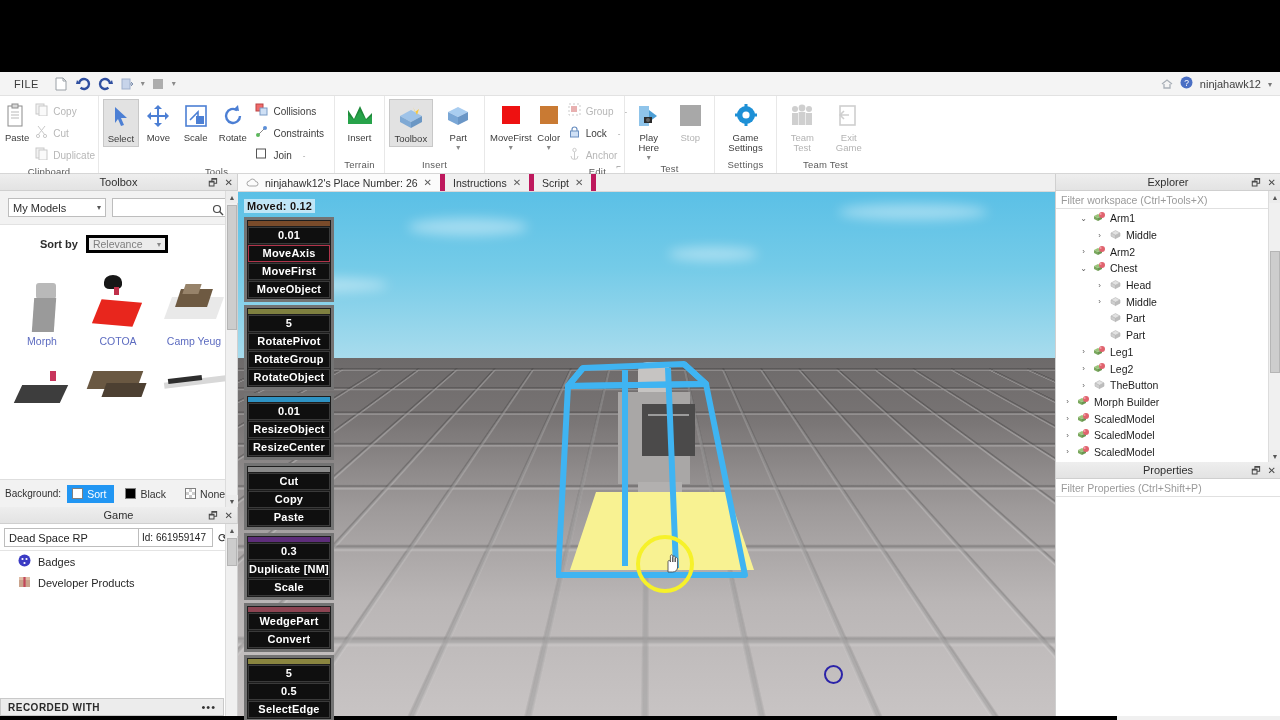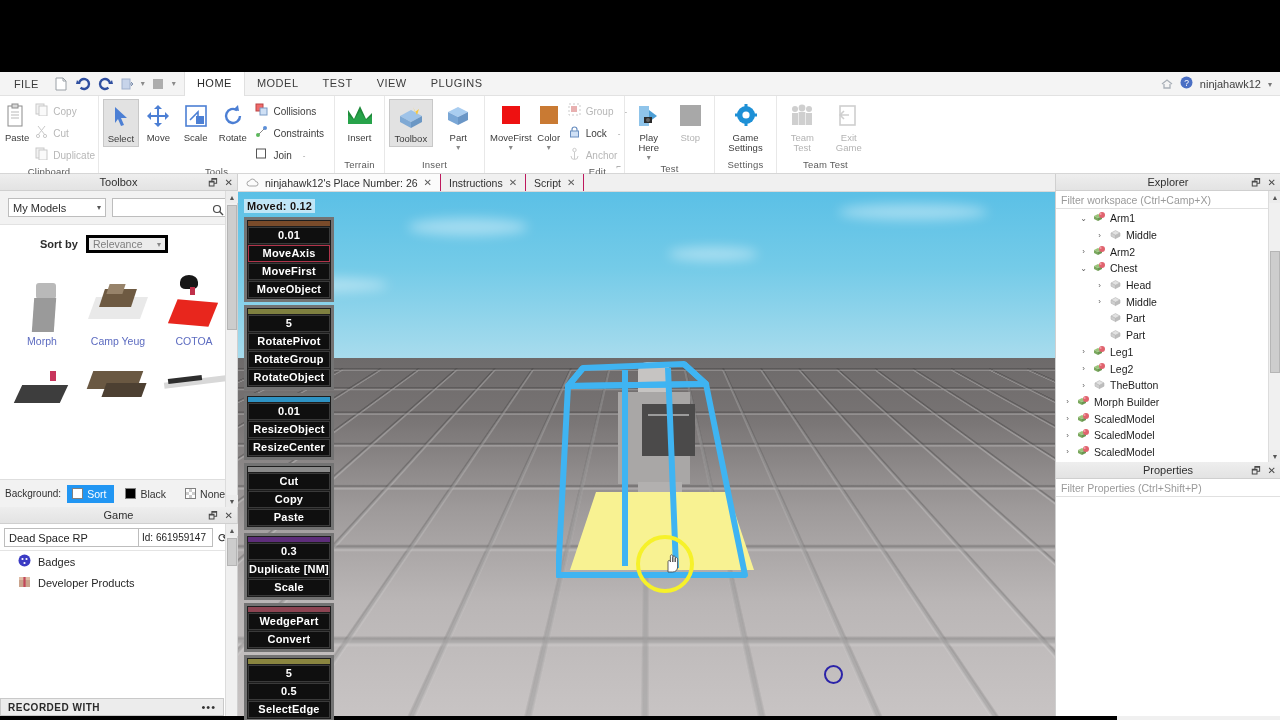--- a/index.html
+++ b/index.html
@@ -111,21 +111,21 @@
   .game-id{width:74px;height:19px;border:1px solid #bdbdbd;border-left:none;font-size:10px;color:#222;display:flex;align-items:center;padding:0 3px;background:#fff;}
   .refresh{width:20px;height:19px;display:flex;align-items:center;justify-content:center;font-size:12px;color:#333;}
   .gitem{display:flex;align-items:center;gap:7px;padding:3px 0 3px 18px;font-size:11px;color:#262626;}
 
   .teamcreate{position:absolute;left:0;top:555px;width:238px;height:125px;background:#fff;border-right:1px solid #d0d0d0;}
   .invite{height:20px;border-bottom:1px solid #e1e1e1;display:flex;align-items:center;padding:0 6px;font-size:11px;color:#a0a0a0;background:#fff;}
 
   
   .viewport{position:absolute;left:238px;top:0;width:817px;height:542px;overflow:hidden;background:#6e6a6a;}
   .tabstrip{position:absolute;left:238px;top:0;width:817px;height:18px;background:#f0f0f0;display:flex;align-items:stretch;z-index:6;border-bottom:1px solid #d9d9d9;}
-  .vtab{display:flex;align-items:center;gap:6px;padding:0 8px;font-size:10.5px;color:#2f2f2f;background:#f0f0f0;border-right:1px solid #be185d;}
+  .vtab{display:flex;align-items:center;gap:6px;padding:0 8px;font-size:10.5px;color:#2f2f2f;background:#f0f0f0;border-right:5px solid #be185d;}
   .vtab.active{background:#fbfbfb;}
   .vtab .x{font-size:10px;color:#5c5c5c;}
   .vp-inner{position:absolute;left:0;top:18px;width:817px;height:524px;overflow:hidden;}
   .sky{position:absolute;left:0;top:0;width:817px;height:168px;
        background:linear-gradient(#5bc0e6 0%, #74cbe8 45%, #a9dced 100%);}
   .cloud{position:absolute;background:rgba(255,255,255,.40);border-radius:50%;filter:blur(6px);}
   .ground{position:absolute;left:0;top:166px;width:817px;height:358px;
           background:linear-gradient(#6d6a6a 0%, #777373 16%, #9e9a9a 42%, #bab6b6 68%, #c8c4c4 100%);}
   .studs{position:absolute;left:-200px;top:176px;width:1220px;height:350px;opacity:.5;
     transform: perspective(330px) rotateX(63deg); transform-origin: 50% 0%;
@@ -218,27 +218,20 @@
           </svg>
       </div>
       <div class="dropcaret">▾</div>
       <div class="qat-btn">
         <svg width="12" height="12" viewBox="0 0 12 12">
             <rect x="1" y="1" width="10" height="10" fill="#adadad"></rect>
           </svg>
       </div>
       <div class="dropcaret">▾</div>
     </div>
-    <div class="ribbon-tabs">
-      <div class="rtab active">HOME</div>
-      <div class="rtab">MODEL</div>
-      <div class="rtab">TEST</div>
-      <div class="rtab">VIEW</div>
-      <div class="rtab">PLUGINS</div>
-    </div>
     <div class="topright">
       <span>
         <svg width="12" height="11" viewBox="0 0 12 11">
             <path d="M1 6l5-4 5 4" fill="none" stroke="#a9b0b8" stroke-width="1.3"></path>
             <path d="M3 6v4h6V6" fill="none" stroke="#a9b0b8" stroke-width="1.3"></path>
           </svg>
       </span>
       <span>
         <svg width="13" height="13" viewBox="0 0 13 13">
             <circle cx="6.5" cy="6.5" r="6" fill="#4a6fc4"></circle>
@@ -585,33 +578,33 @@
         <div class="tbx-grid">
           <div class="tbx-cell">
             <div class="tbx-thumb">
               <div style="position:absolute;left:30px;top:18px;width:20px;height:16px;background:#b9b9b9;border-radius:3px"></div>
               <div style="position:absolute;left:27px;top:33px;width:22px;height:34px;background:#9a9a9a;transform:skewX(-4deg)"></div>
             </div>
             <div class="tbx-name">Morph</div>
           </div>
           <div class="tbx-cell">
             <div class="tbx-thumb">
+              <div style="position:absolute;left:22px;top:10px;width:18px;height:14px;background:#171717;border-radius:50% 50% 30% 30%"></div>
+              <div style="position:absolute;left:32px;top:22px;width:5px;height:8px;background:#c0304a"></div>
+              <div style="position:absolute;left:14px;top:36px;width:42px;height:24px;background:#e8261d;transform:skewX(-22deg) skewY(5deg)"></div>
+            </div>
+            <div class="tbx-name">COTOA</div>
+          </div>
+          <div class="tbx-cell">
+            <div class="tbx-thumb">
               <div style="position:absolute;left:10px;top:32px;width:52px;height:22px;background:#e9e9e9;transform:skewX(-20deg)"></div>
               <div style="position:absolute;left:20px;top:24px;width:32px;height:18px;background:#6e5a42;transform:skewX(-18deg)"></div>
               <div style="position:absolute;left:26px;top:19px;width:16px;height:10px;background:#97836a;transform:skewX(-18deg)"></div>
             </div>
             <div class="tbx-name">Camp Yeug</div>
-          </div>
-          <div class="tbx-cell">
-            <div class="tbx-thumb">
-              <div style="position:absolute;left:22px;top:10px;width:18px;height:14px;background:#171717;border-radius:50% 50% 30% 30%"></div>
-              <div style="position:absolute;left:32px;top:22px;width:5px;height:8px;background:#c0304a"></div>
-              <div style="position:absolute;left:14px;top:36px;width:42px;height:24px;background:#e8261d;transform:skewX(-22deg) skewY(5deg)"></div>
-            </div>
-            <div class="tbx-name">COTOA</div>
           </div>
         </div>
         <div class="tbx-grid" style="padding-top:2px">
           <div class="tbx-cell">
             <div class="tbx-thumb">
               <div style="position:absolute;left:12px;top:36px;width:46px;height:18px;background:#3d3d3d;transform:skewX(-25deg)"></div>
               <div style="position:absolute;left:44px;top:22px;width:6px;height:10px;background:#c8355c"></div>
             </div>
           </div>
           <div class="tbx-cell">
@@ -819,21 +812,21 @@
     <div class="dock-right">
 
       <div class="explorer">
         <div class="panel-title">
           <span class="t">Explorer</span>
           <span class="btns">
             <span class="ptb">🗗</span>
             <span class="ptb">✕</span>
           </span>
         </div>
-        <div class="filterbox">Filter workspace (Ctrl+Camp+X)</div>
+        <div class="filterbox">Filter workspace (Ctrl+Tools+X)</div>
         <div class="extree" id="extree">
             <div class="exrow" style="padding-left: 22px;">
               <span class="extw">⌄</span>
               <span><svg width="13" height="12" viewBox="0 0 13 12">
                   <path d="M1 5l4-2 4 2-4 2z" fill="#9ac47a"></path>
                   <path d="M1 5v3l4 2V7z" fill="#7aa85e"></path>
                   <path d="M9 5v3l-4 2V7z" fill="#6b9652"></path>
                   <circle cx="9" cy="4" r="3" fill="#e0636e"></circle>
                   <circle cx="7.6" cy="3" r="1" fill="#f3a0a7"></circle>
                 </svg></span>

